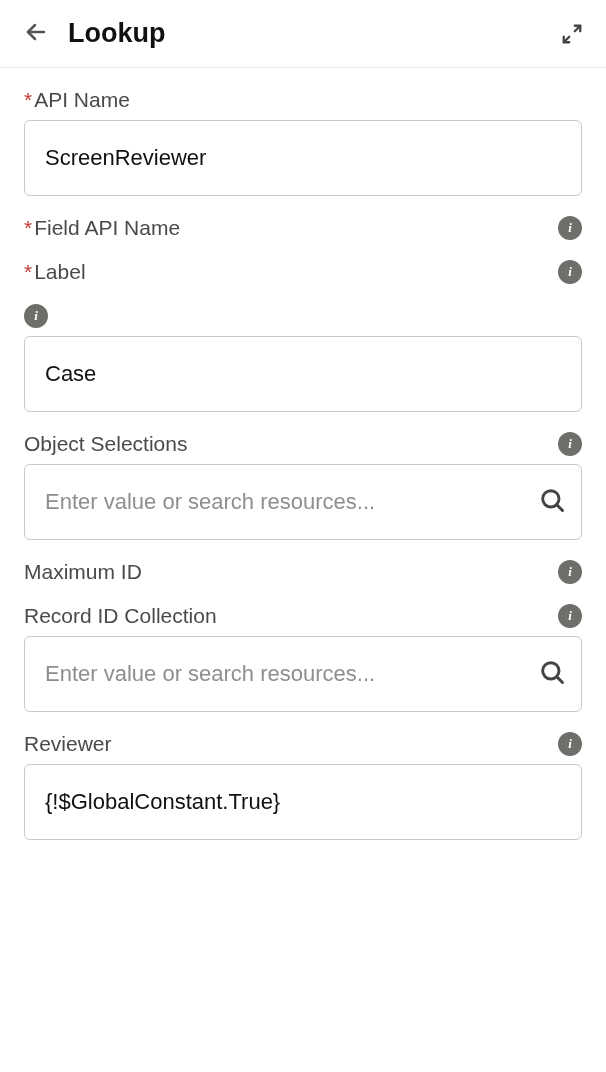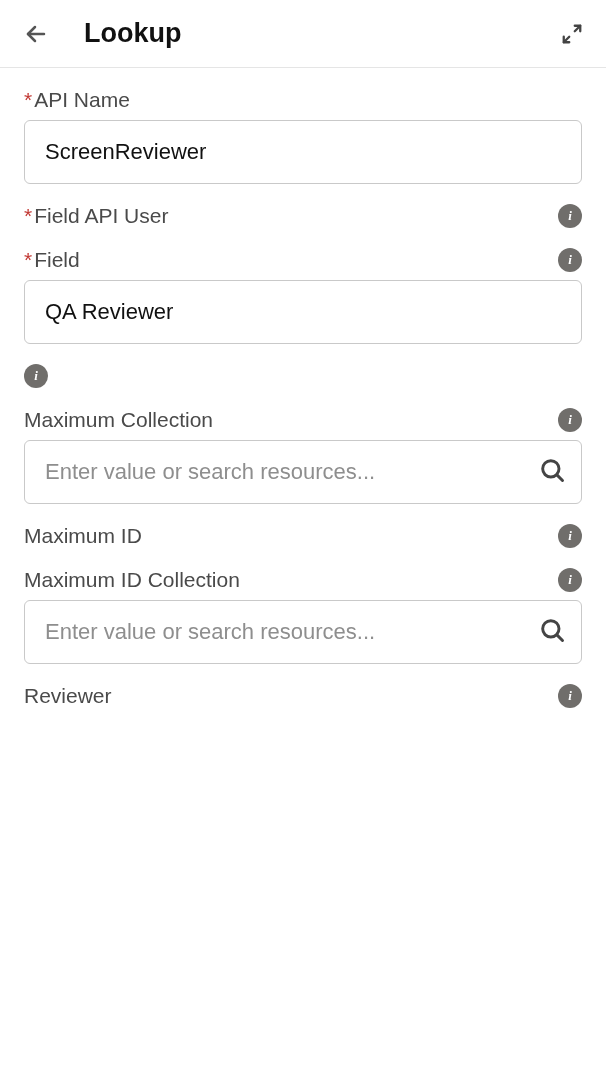--- a/index.html
+++ b/index.html
@@ -11,22 +11,22 @@
     }
     .header {
       display: flex;
       align-items: center;
       justify-content: space-between;
       padding: 18px 22px 18px 22px;
       border-bottom: 1.5px solid #e5e5e5;
     }
     .header-left {
       display: flex;
-      align-items: center;
-      gap: 34px;
+      align-items: flex-start;
+      gap: 18px;
     }
     .back-btn {
       display: inline-flex;
       align-items: center;
       justify-content: center;
       width: 28px;
       height: 28px;
       color: #555;
       cursor: pointer;
     }
@@ -74,21 +74,21 @@
       background: #706e6b;
       color: #fff;
       font-size: 13px;
       font-weight: 700;
       font-style: italic;
       font-family: Georgia, serif;
       cursor: pointer;
     }
     .text-input {
       width: 100%;
-      height: 64px;
+      height: 76px;
       border: 1px solid #c9c9c9;
       border-radius: 6px;
       padding: 0 20px;
       font-size: 22px;
       color: #111;
       background: #fff;
     }
     .text-input::placeholder {
       color: #8e8e8e;
     }
@@ -134,42 +134,42 @@
 
   <div class="field">
     <div class="field-label-row">
       <div class="field-label"><span class="required-mark">*</span><span>API Name</span></div>
     </div>
     <input class="text-input" type="text" value="ScreenReviewer" style="">
   </div>
 
   <div class="field">
     <div class="field-label-row">
-      <div class="field-label"><span class="required-mark">*</span><span>Field API User</span></div>
-      <span class="info-icon">i</span>
-    </div>
-  </div>
-
-  <div class="field">
-    <div class="field-label-row">
-      <div class="field-label"><span class="required-mark">*</span><span>Field</span></div>
-      <span class="info-icon">i</span>
-    </div>
-    <input class="text-input" type="text" value="QA Reviewer" style="">
-  </div>
-
-  <div class="field">
-    <div class="field-label-row">
-      <span class="info-icon">i</span>
-    </div>
-  </div>
-
-  <div class="field">
-    <div class="field-label-row">
-      <div class="field-label"><span>Maximum Collection</span></div>
+      <div class="field-label"><span class="required-mark">*</span><span>Field API Name</span></div>
+      <span class="info-icon">i</span>
+    </div>
+  </div>
+
+  <div class="field">
+    <div class="field-label-row">
+      <div class="field-label"><span class="required-mark">*</span><span>Label</span></div>
+      <span class="info-icon">i</span>
+    </div>
+  </div>
+
+  <div class="field">
+    <div class="field-label-row">
+      <span class="info-icon">i</span>
+    </div>
+    <input class="text-input" type="text" value="Case" style="">
+  </div>
+
+  <div class="field">
+    <div class="field-label-row">
+      <div class="field-label"><span>Object Selections</span></div>
       <span class="info-icon">i</span>
     </div>
     <div class="search-input-wrap">
       <input class="text-input search-input" type="text" placeholder="Enter value or search resources..." style="">
       <span class="search-icon">
         <svg width="28" height="28" viewBox="0 0 24 24" fill="none" stroke="currentColor" stroke-width="2.5" stroke-linecap="round" stroke-linejoin="round">
             <circle cx="11" cy="11" r="7"></circle>
             <line x1="21" y1="21" x2="16.2" y2="16.2"></line>
           </svg>
       </span>
@@ -178,34 +178,35 @@
 
   <div class="field">
     <div class="field-label-row">
       <div class="field-label"><span>Maximum ID</span></div>
       <span class="info-icon">i</span>
     </div>
   </div>
 
   <div class="field">
     <div class="field-label-row">
-      <div class="field-label"><span>Maximum ID Collection</span></div>
+      <div class="field-label"><span>Record ID Collection</span></div>
       <span class="info-icon">i</span>
     </div>
     <div class="search-input-wrap">
       <input class="text-input search-input" type="text" placeholder="Enter value or search resources..." style="">
       <span class="search-icon">
         <svg width="28" height="28" viewBox="0 0 24 24" fill="none" stroke="currentColor" stroke-width="2.5" stroke-linecap="round" stroke-linejoin="round">
             <circle cx="11" cy="11" r="7"></circle>
             <line x1="21" y1="21" x2="16.2" y2="16.2"></line>
           </svg>
       </span>
     </div>
   </div>
 
   <div class="field">
     <div class="field-label-row">
       <div class="field-label"><span>Reviewer</span></div>
       <span class="info-icon">i</span>
     </div>
+    <input class="text-input" type="text" value="{!$GlobalConstant.True}" style="">
   </div>
 
 </div>
 
 </body></html>

